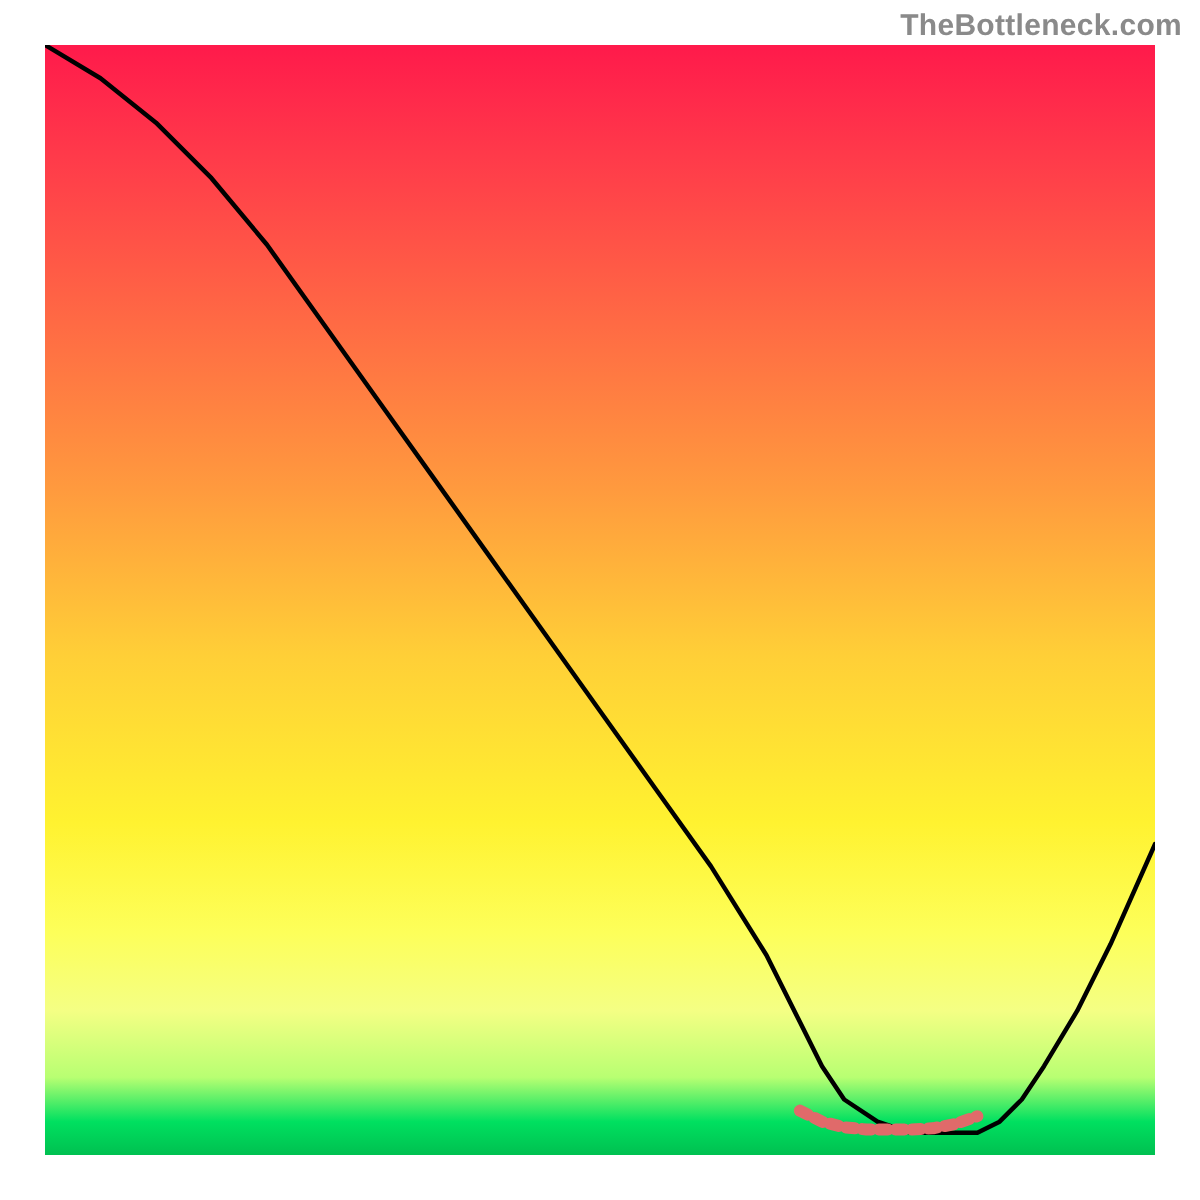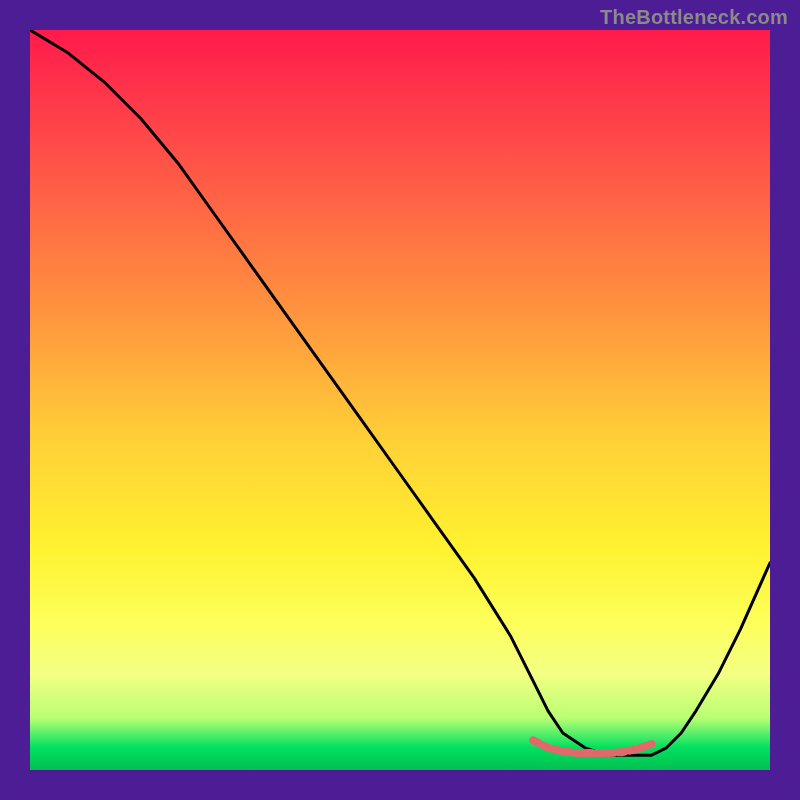--- a/index.html
+++ b/index.html
@@ -1,21 +1,21 @@
 <!DOCTYPE html>
 <html><head>
 <meta charset="utf-8">
 <style>
   * { margin: 0; padding: 0; box-sizing: border-box; }
   html, body { width: 800px; height: 800px; background: #000; overflow: hidden; }
   .stage {
     position: relative;
     width: 800px;
     height: 800px;
-    background: #4c1d95;
+    background: #ffffff;
     text-align: center;
   }
   .plot {
     position: absolute;
     left: 30px;
     top: 30px;
     width: 740px;
     height: 740px;
     background: linear-gradient(
       to bottom,

